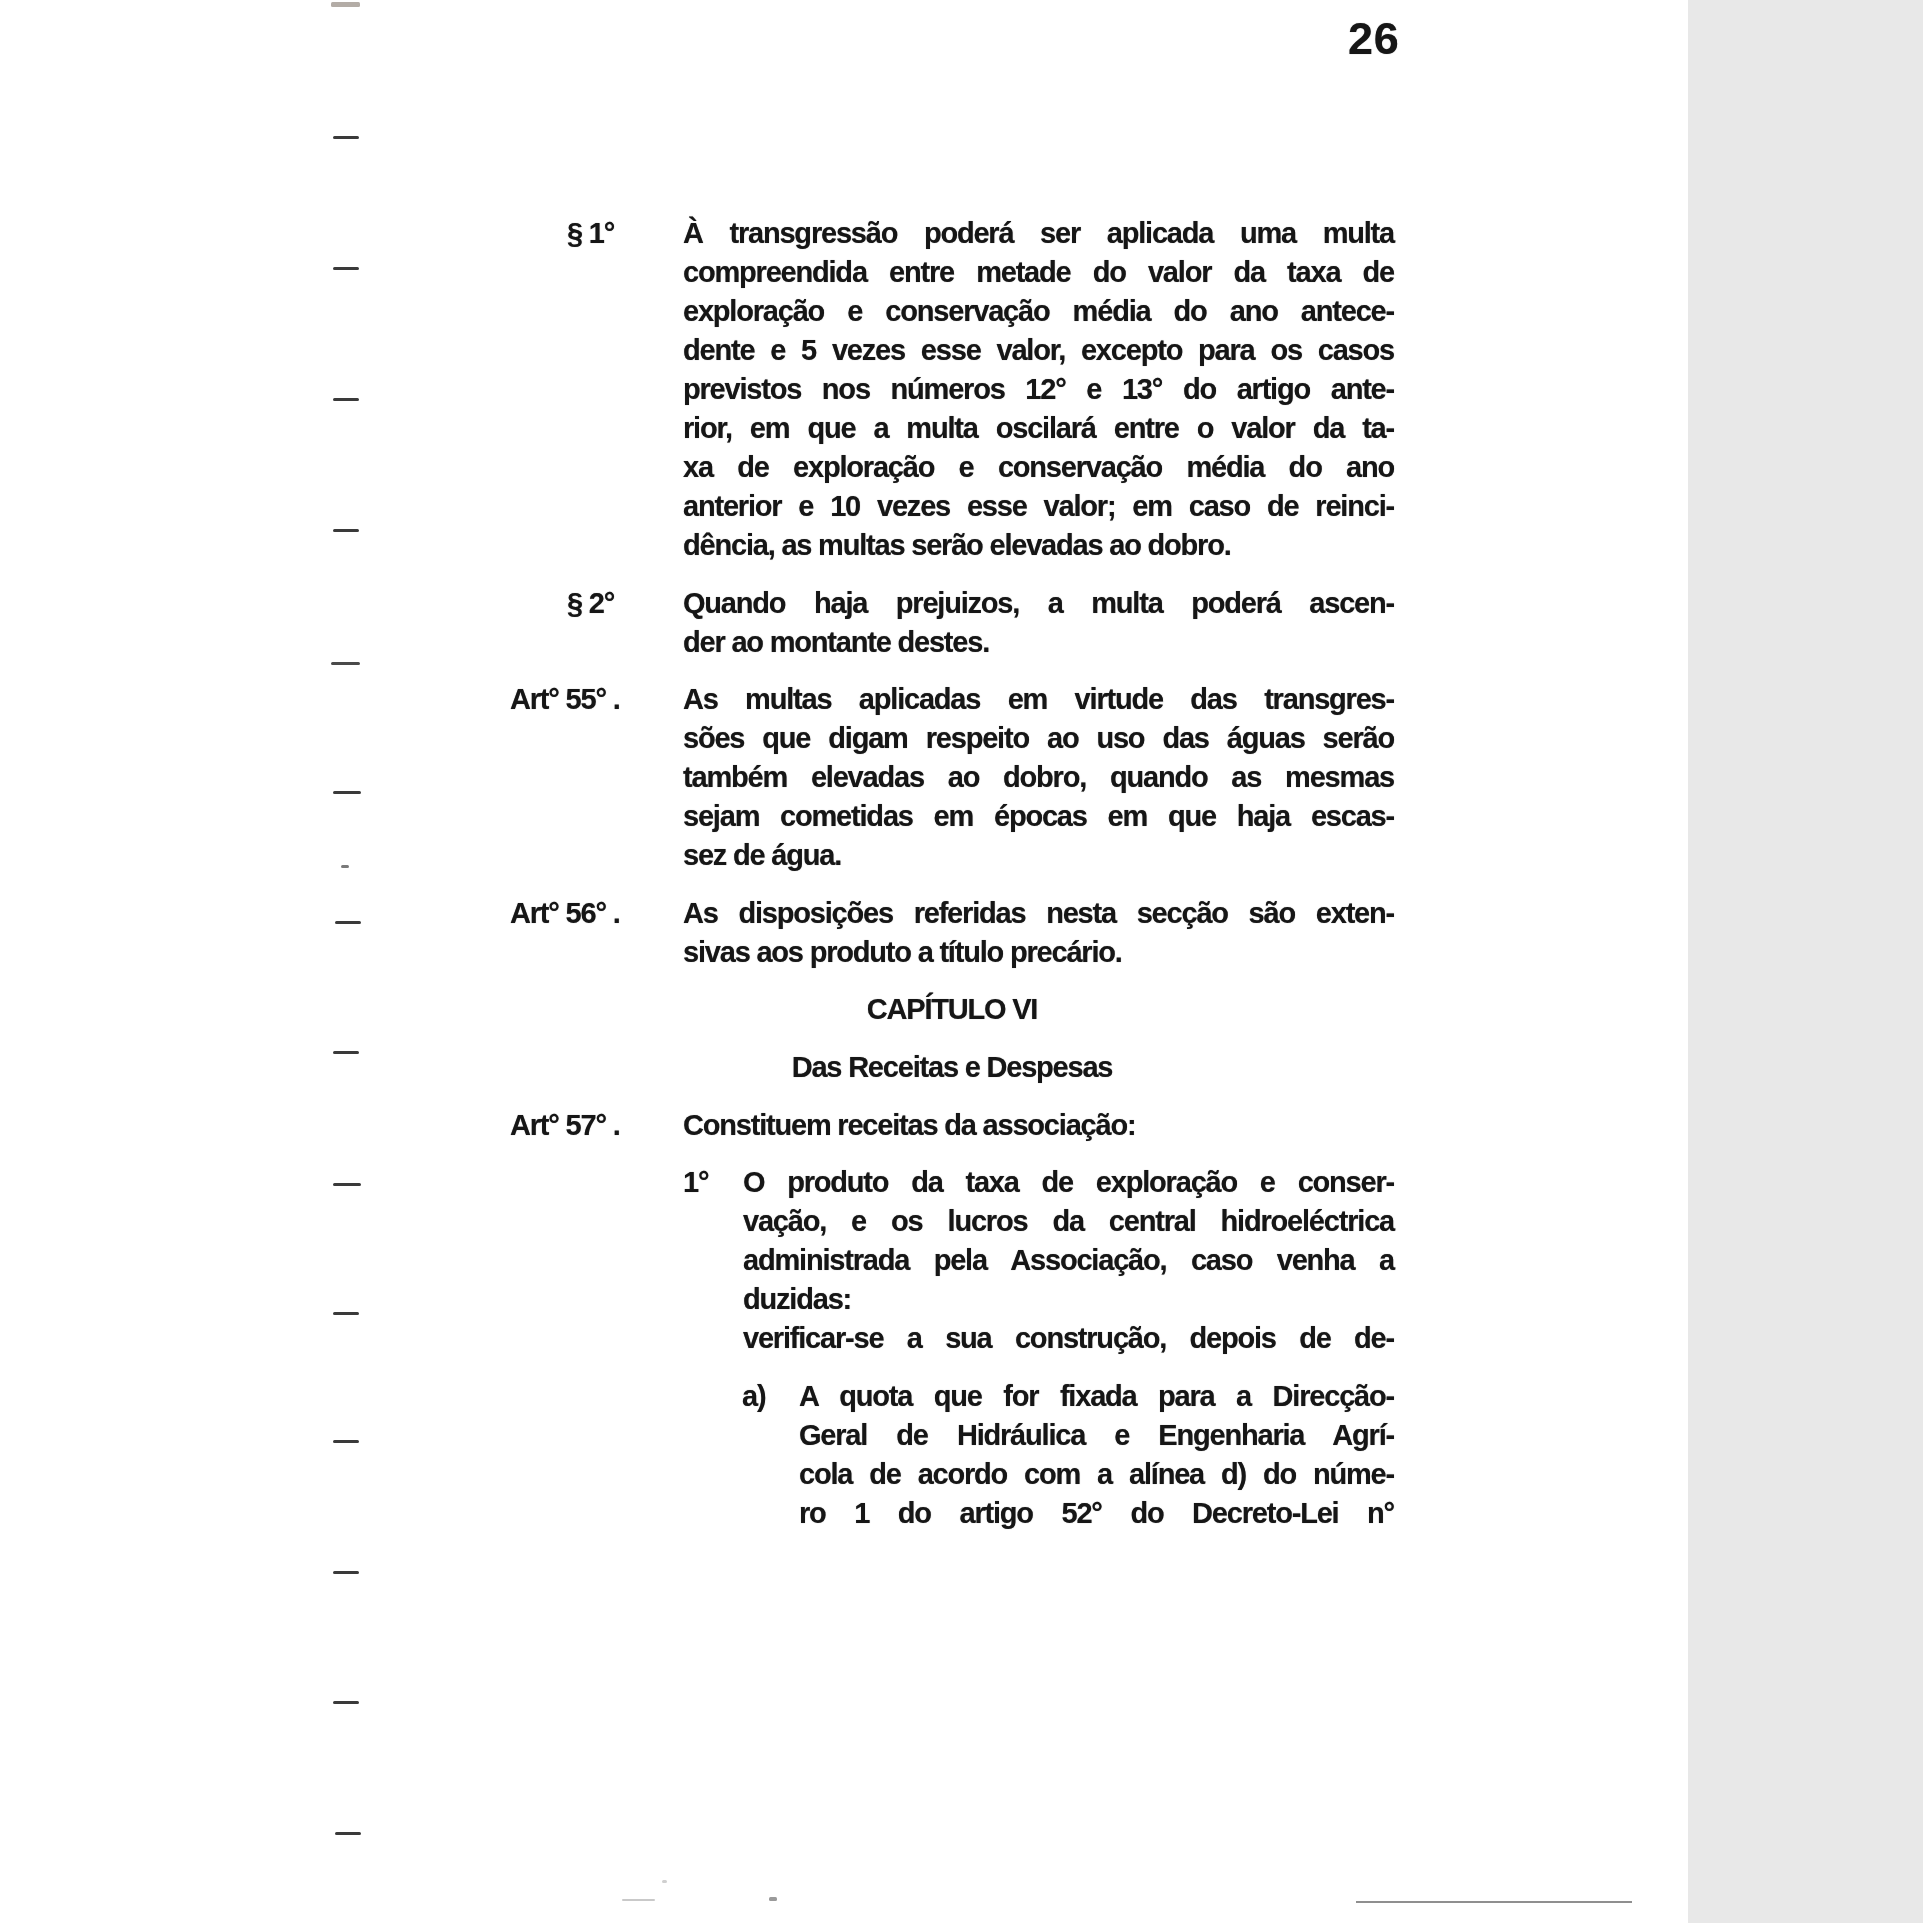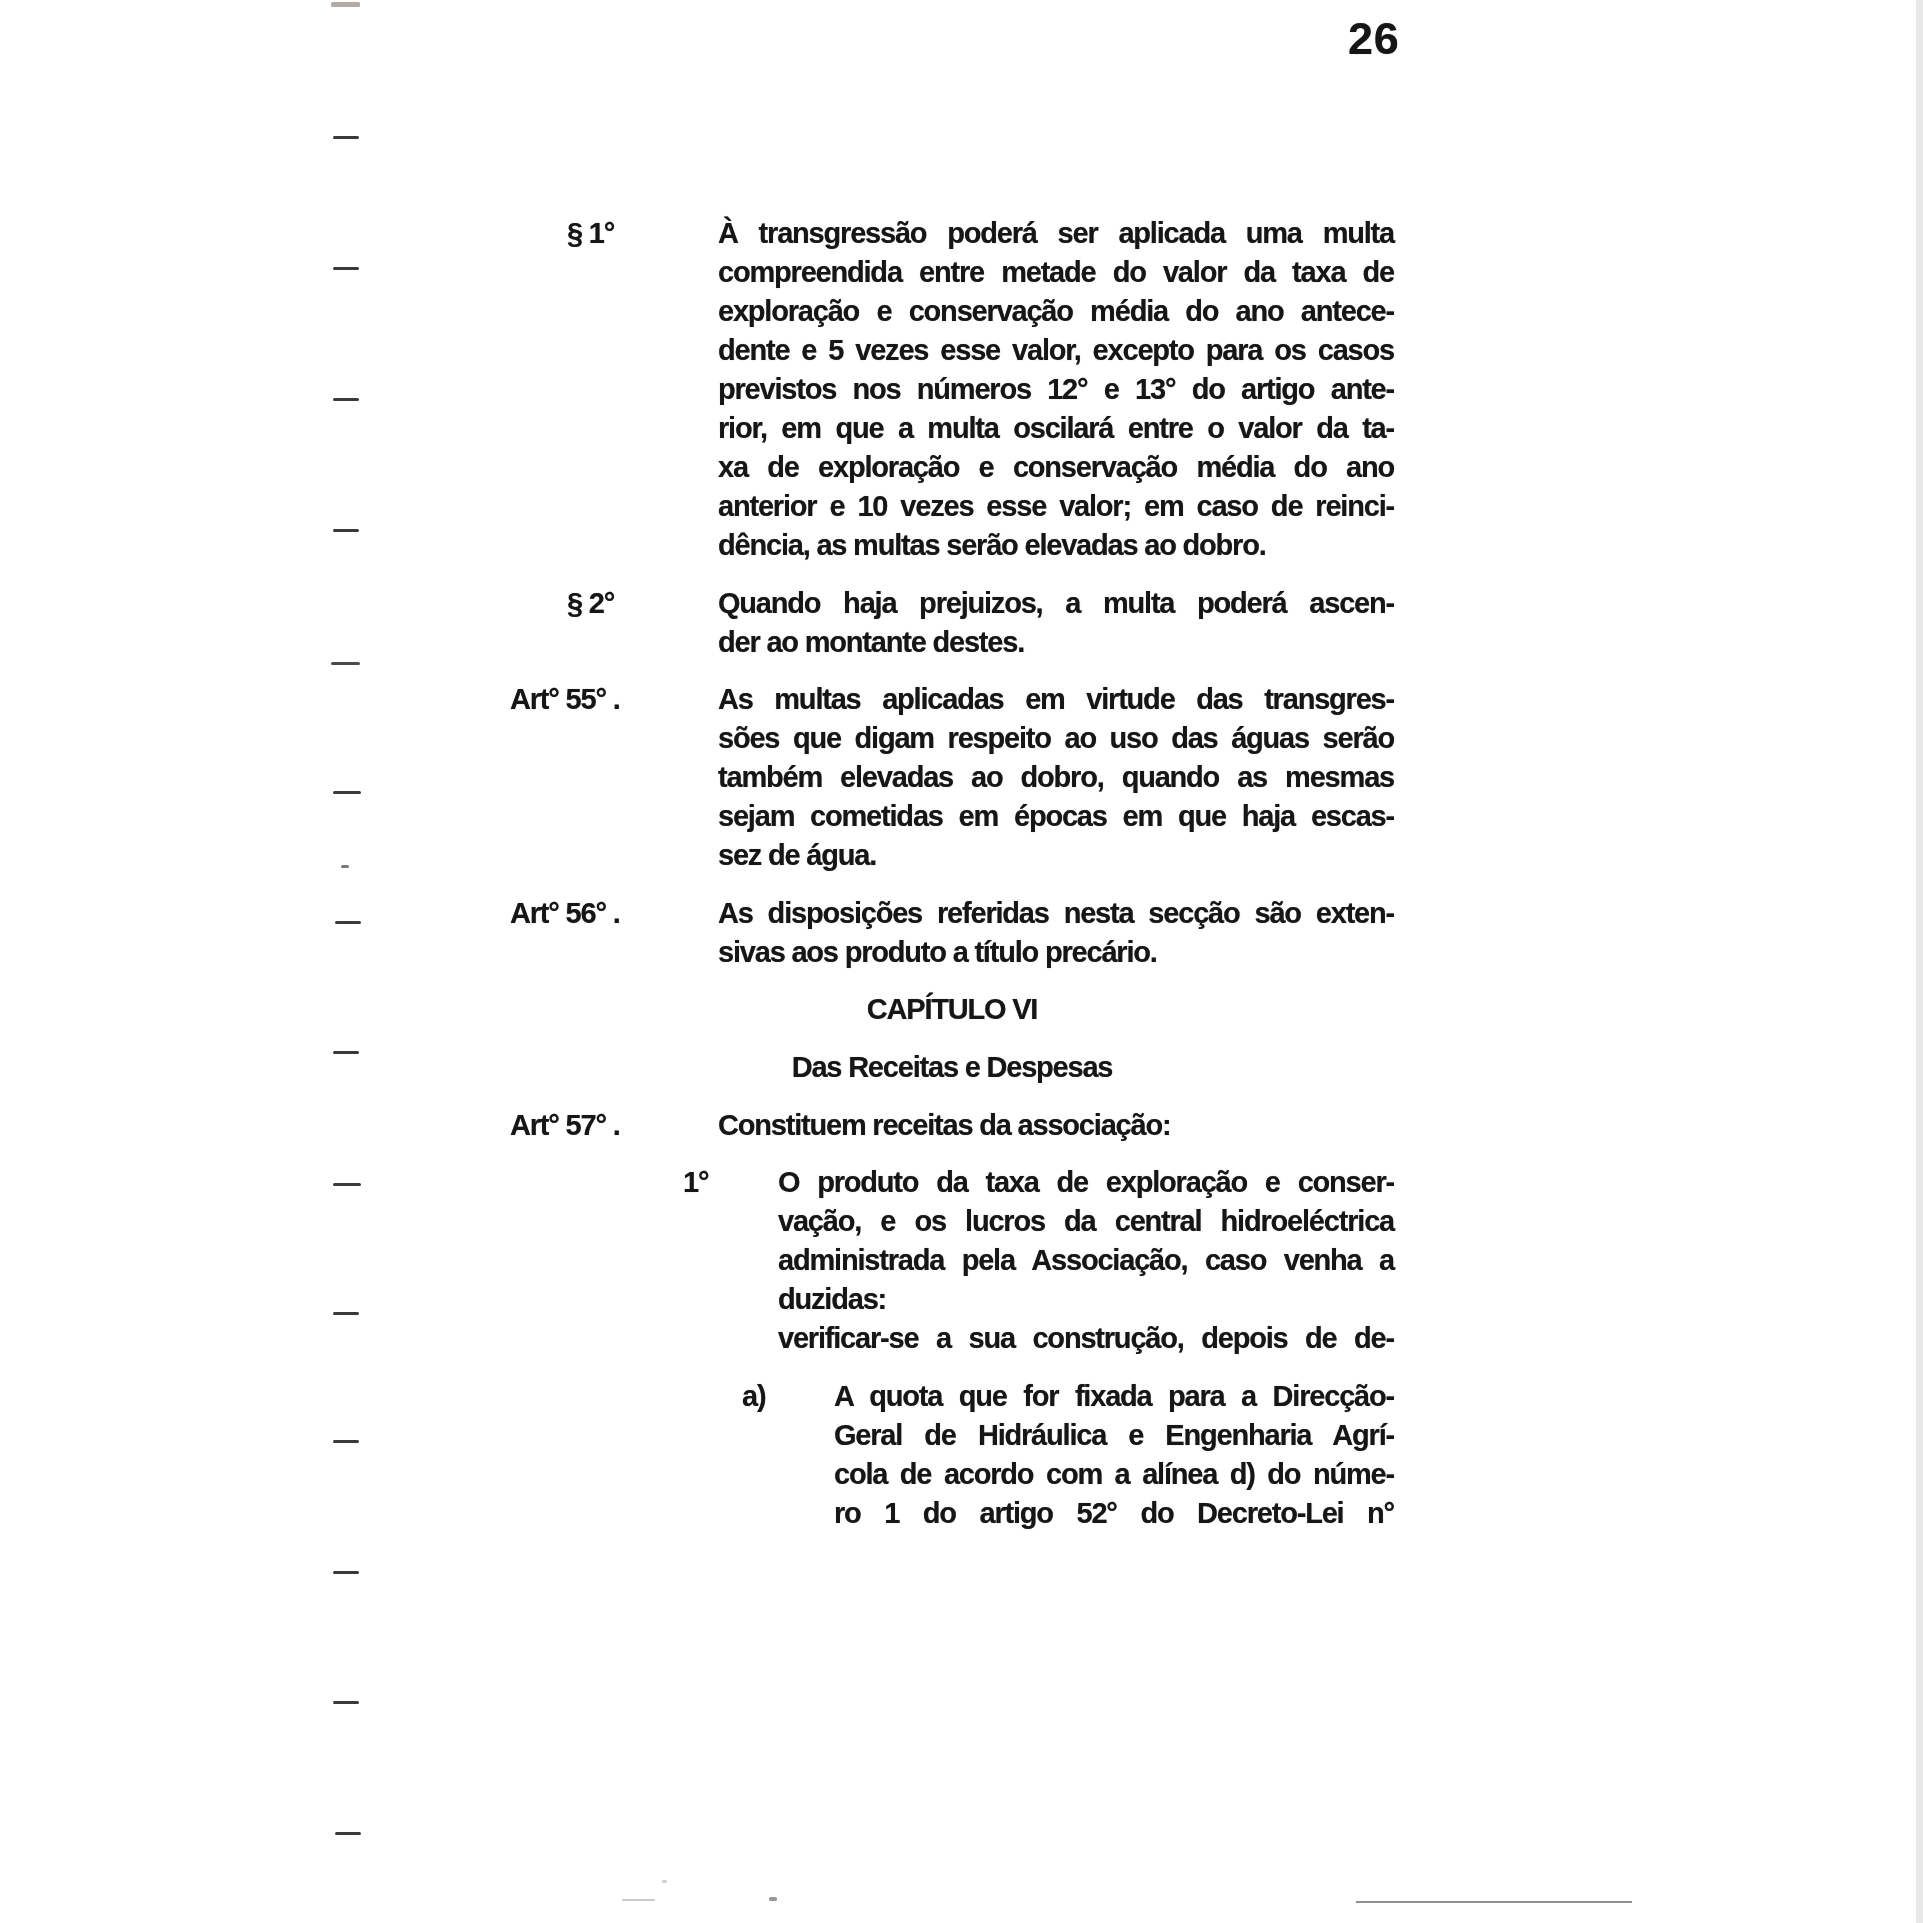--- a/index.html
+++ b/index.html
@@ -2,21 +2,21 @@
 <html style="font-size:12.4px"><head>
 <meta charset="utf-8">
 <style>
   html, body {
     margin: 0;
     padding: 0;
     background: #e8e8e8;
   }
   .page {
     position: relative;
-    width: 1916px;
+    width: 1688px;
     height: 1924px;
     background: #ffffff;
     overflow: hidden;
     font-family: "Liberation Sans", "DejaVu Sans", sans-serif;
     font-weight: 700;
     color: #161616;
   }
   .page-number {
     position: absolute;
     left: 1348px;
@@ -40,21 +40,21 @@
   .block { display: flex; margin-top: 18.6px; }
   .block:first-child { margin-top: 0; }
   .entry .lbl {
     flex: 0 0 173px;
     width: 173px;
     white-space: nowrap;
     box-sizing: border-box;
   }
   .lbl.par { padding-left: 57px; }
   .txt { flex: 1 1 auto; min-width: 0; }
-  .ln { text-align: justify; text-align-last: justify; white-space: normal; margin-left: 35px; }
+  .ln { text-align: justify; text-align-last: justify; white-space: normal; }
   .ln.last { text-align: left; text-align-last: left; }
   .heading {
     display: block;
     text-align: center;
   }
   .item.n1 { margin-left: 173px; }
   .item.n1 .mark { flex: 0 0 60px; width: 60px; }
   .item.la { margin-left: 232px; }
   .item.la .mark { flex: 0 0 57px; width: 57px; }
   

